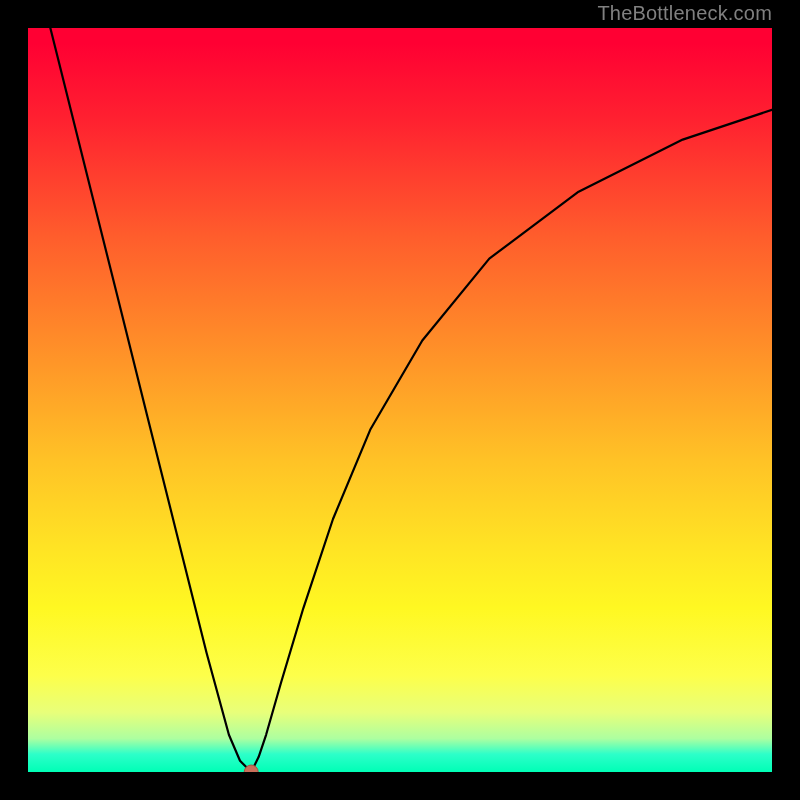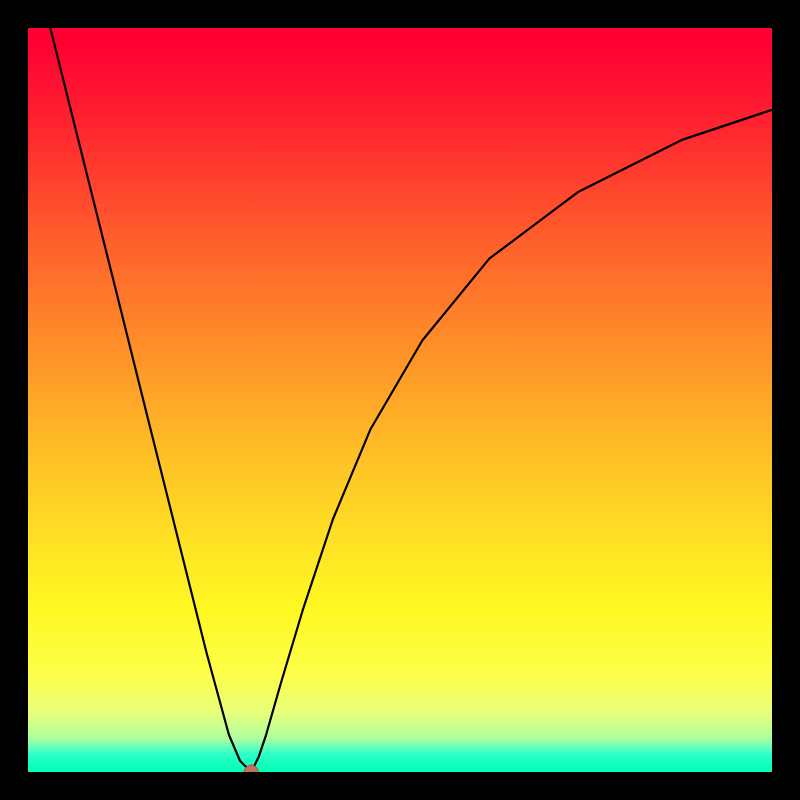--- a/index.html
+++ b/index.html
@@ -83,14 +83,15 @@
 
   <div class="plot-area">
     <div class="gradient"></div>
 
     <svg class="curve-svg" viewBox="0 0 744 744">
       <path id="curve-path" class="curve-path" d="M0.0 -89.3 L29.8 29.8 L59.5 148.8 L89.3 267.8 L119.0 386.9 L148.8 505.9 L178.6 625.0 L200.9 706.8 L212.0 732.8 L219.5 740.3 L223.2 744.0 L230.6 729.1 L238.1 706.8 L253.0 654.7 L275.3 580.3 L305.0 491.0 L342.2 401.8 L394.3 312.5 L461.3 230.6 L550.6 163.7 L654.7 111.6 L744.0 81.8"></path>
       <circle id="min-dot" class="minimum-dot" r="7" cx="223.2" cy="744.0"></circle>
     </svg>
   </div>
 
+  <div class="watermark">TheBottleneck.com</div>
 
 </div>
 
 </body></html>

